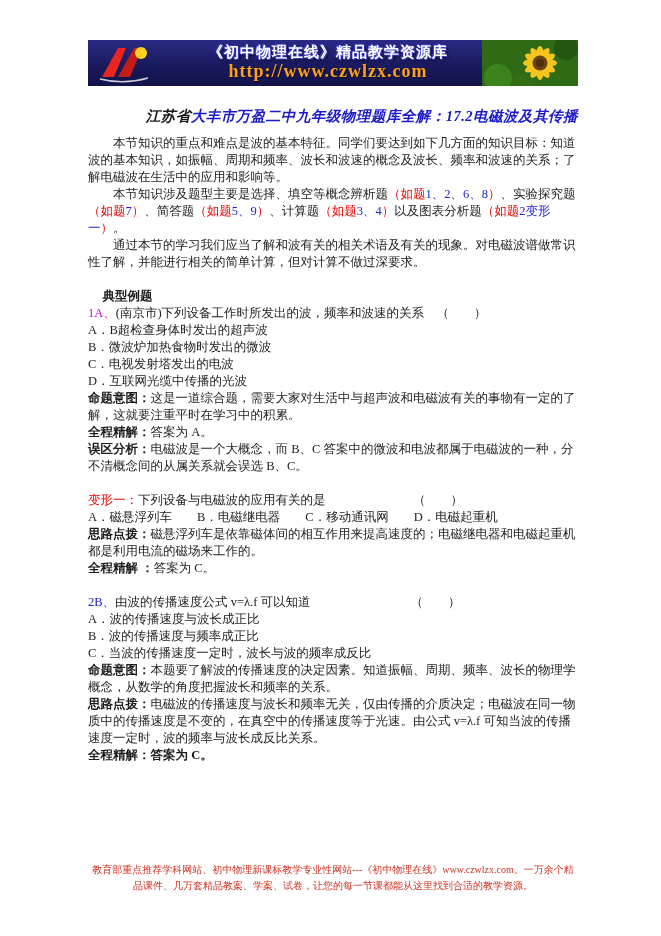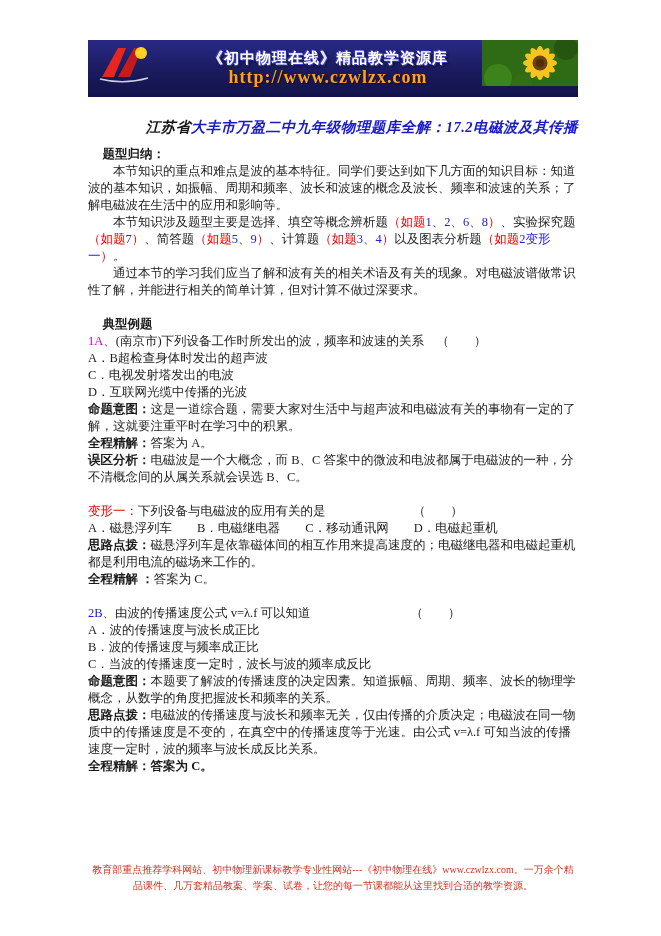--- a/index.html
+++ b/index.html
@@ -2,21 +2,21 @@
 <html><head>
 <meta charset="utf-8">
 <style>
   html,body{margin:0;padding:0;background:#ffffff;}
   body{width:661px;height:936px;position:relative;overflow:hidden;
        font-family:"Liberation Serif","DejaVu Serif",serif;}
   .page{position:absolute;inset:0;background:#fff;}
   .content{position:absolute;left:88px;top:40px;width:490px;}
 
   
-  .banner{height:57px;background:linear-gradient(180deg,#2a2a86 0%,#1a1a5e 55%,#12124a 100%);
+  .banner{height:46px;background:linear-gradient(180deg,#2a2a86 0%,#1a1a5e 55%,#12124a 100%);
           display:flex;align-items:stretch;overflow:hidden;}
   .banner-logo{width:86px;flex:0 0 auto;}
   .banner-center{flex:1;display:flex;flex-direction:column;align-items:center;justify-content:center;line-height:1.15;}
   .site-title{color:#ffffff;font-size:15px;font-weight:bold;letter-spacing:1px;white-space:nowrap;
               text-shadow:1px 1px 0 #3a3ac0,-1px -1px 0 #3a3ac0,2px 2px 3px rgba(0,0,0,.65);}
   .site-url{color:#ffa21a;font-size:18px;font-weight:bold;letter-spacing:1px;white-space:nowrap;
             text-shadow:1px 1px 1px rgba(0,0,0,.5);}
   .banner-flower{width:96px;flex:0 0 auto;}
 
   
@@ -75,28 +75,28 @@
             <circle r="7.5" fill="#6b4110"></circle>
             <circle r="4" fill="#4e2e0a"></circle>
           </g>
         </svg>
       </div>
     </div>
 
     <div class="doc-title"><span class="t-prefix">江苏省</span><span class="t-main">大丰市万盈二中九年级物理题库全解：17.2电磁波及其传播</span></div>
 
     <div id="doc-body">
-        <div class="para h-indent"><span class="b">题型归纳：</span></div>
         <div class="para indent"><span>本节知识的重点和难点是波的基本特征。同学们要达到如下几方面的知识目标：知道波的基本知识，如振幅、周期和频率、波长和波速的概念及波长、频率和波速的关系；了解电磁波在生活中的应用和影响等。</span></div>
         <div class="para indent"><span>本节知识涉及题型主要是选择、填空等概念辨析题</span><span class="r">（如题</span><span class="bl">1、2、6、8</span><span class="r">）</span><span>、实验探究题</span><span class="r">（如题</span><span class="bl">7</span><span class="r">）</span><span>、简答题</span><span class="r">（如题</span><span class="bl">5、9</span><span class="r">）</span><span>、计算题</span><span class="r">（如题</span><span class="bl">3、4</span><span class="r">）</span><span>以及图表分析题</span><span class="r">（如题</span><span class="bl">2变形一</span><span class="r">）</span><span>。</span></div>
         <div class="para indent"><span>通过本节的学习我们应当了解和波有关的相关术语及有关的现象。对电磁波谱做常识性了解，并能进行相关的简单计算，但对计算不做过深要求。</span></div>
         <div class="spacer"></div>
         <div class="para h-indent"><span class="b">典型例题</span></div>
         <div class="para"><span class="m">1A、</span><span>(南京市)下列设备工作时所发出的波，频率和波速的关系　（　　）</span></div>
         <div class="para"><span>A．B超检查身体时发出的超声波</span></div>
+        <div class="para"><span>B．微波炉加热食物时发出的微波</span></div>
         <div class="para"><span>C．电视发射塔发出的电波</span></div>
         <div class="para"><span>D．互联网光缆中传播的光波</span></div>
         <div class="para"><span class="b">命题意图：</span><span>这是一道综合题，需要大家对生活中与超声波和电磁波有关的事物有一定的了解，这就要注重平时在学习中的积累。</span></div>
         <div class="para"><span class="b">全程精解：</span><span>答案为 A。</span></div>
         <div class="para"><span class="b">误区分析：</span><span>电磁波是一个大概念，而 B、C 答案中的微波和电波都属于电磁波的一种，分不清概念间的从属关系就会误选 B、C。</span></div>
         <div class="spacer"></div>
         <div class="para"><span class="r">变形一：</span><span>下列设备与电磁波的应用有关的是</span><span>　　　　　　　（　　）</span></div>
         <div class="para"><span>A．磁悬浮列车　　B．电磁继电器　　C．移动通讯网　　D．电磁起重机</span></div>
         <div class="para"><span class="b">思路点拨：</span><span>磁悬浮列车是依靠磁体间的相互作用来提高速度的；电磁继电器和电磁起重机都是利用电流的磁场来工作的。</span></div>
         <div class="para"><span class="b">全程精解 ：</span><span>答案为 C。</span></div>

